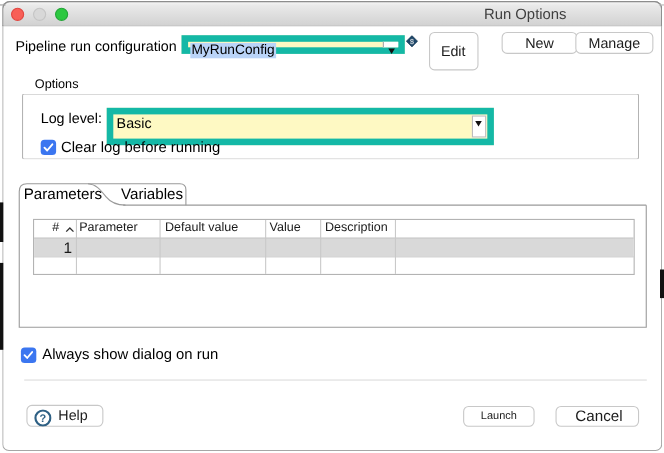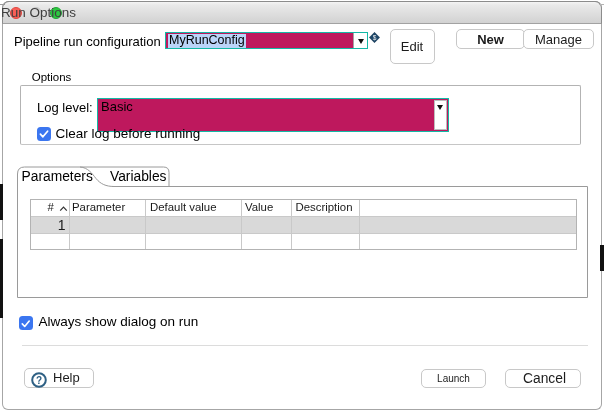--- a/index.html
+++ b/index.html
@@ -14,23 +14,23 @@
     border-radius:7px 7px 6px 6px;
   }
   .titlebar {
     left:2px; top:1px; width:600px; height:23px;
     background:linear-gradient(#f4f4f4 0%, #e9e9e9 15%, #d2d2d2 100%);
     border:1px solid #8c8c8c;
     border-bottom:1px solid #a2a2a2;
     border-radius:7px 7px 0 0;
   }
   .dot { border-radius:50%; width:12px; height:12px; }
-  .title { width:514px; left:1px; top:4.5px; text-align:left; font-size:13.5px; color:#3f3f3f; }
+  .title { width:514px; left:1px; top:4.5px; text-align:right; font-size:13.5px; color:#3f3f3f; }
   .lbl { font-size:13px; color:#000; white-space:nowrap; }
-  .combo { background:#be185d; border:1px solid #14b8a6; }
+  .combo { background:#fef9c3; border:6px solid #14b8a6; }
   .combobtn { position:absolute; right:0; top:0; bottom:0; border-left:1px solid #a5a5a5; background:#fff; }
   .arrowdn { position:absolute; width:0; height:0; border-left:3.5px solid transparent; border-right:3.5px solid transparent; border-top:5px solid #111; }
   .btn {
     background:#fff; border:1px solid #c8c8c8; border-radius:5px;
     font-size:13px; color:#1c1c1c; text-align:center;
     display:flex; align-items:center; justify-content:center;
     font-family:"Liberation Sans", sans-serif;
   }
   .group { border:1px solid #b3b3b3; border-bottom-color:#c6c6c6; border-radius:2px; }
   .cb { border-radius:3.5px; background:#3b76f0; }
@@ -51,21 +51,21 @@
     <span style="position:absolute; left:2px; top:1.5px; font-size:12.5px; background:#bad4f8; padding:0 1px; line-height:13.5px;">MyRunConfig</span>
     <div class="combobtn" style="width:14px;"></div>
     <div class="arrowdn" style="right:3.5px; top:6px;"></div>
   </div>
 
   <svg class="abs" style="left:368.5px; top:31.5px;" width="11" height="11" viewBox="0 0 11 11">
     <rect x="1.85" y="1.85" width="7.3" height="7.3" fill="#1d4668" stroke="#16354f" stroke-width="0.5" transform="rotate(45 5.5 5.5)"></rect>
     <text x="5.5" y="7.9" font-size="6.5" fill="#f4f4f4" text-anchor="middle" font-family="Liberation Sans">$</text>
   </svg>
   <div class="abs btn" style="left:389.5px; top:29px; width:45px; height:35px;">Edit</div>
-  <div class="abs btn" style="left:456px; top:29px; width:69px; height:20px;font-weight:bold;">New</div>
+  <div class="abs btn" style="left:456px; top:29px; width:69px; height:20px;">New</div>
   <div class="abs btn" style="left:523px; top:29px; width:71px; height:20px;">Manage</div>
 
   <div class="abs lbl" style="left:31.7px; top:71px; font-size:11.5px;">Options</div>
   <div class="abs group" style="left:20px; top:85px; width:561px; height:60px;"></div>
   <div class="abs lbl" style="left:37px; top:100px;">Log level:</div>
   <div class="abs combo" style="left:96.5px; top:98px; width:352.5px; height:34px;">
     <span style="position:absolute; left:3.5px; top:0.5px; font-size:13px; line-height:14px;">Basic</span>
     <div class="combobtn" style="width:13px; border:1px solid #bdbdbd; right:1.3px; top:1.2px; bottom:1.4px;"></div>
     <div class="arrowdn" style="right:5px; top:6px;"></div>
   </div>

